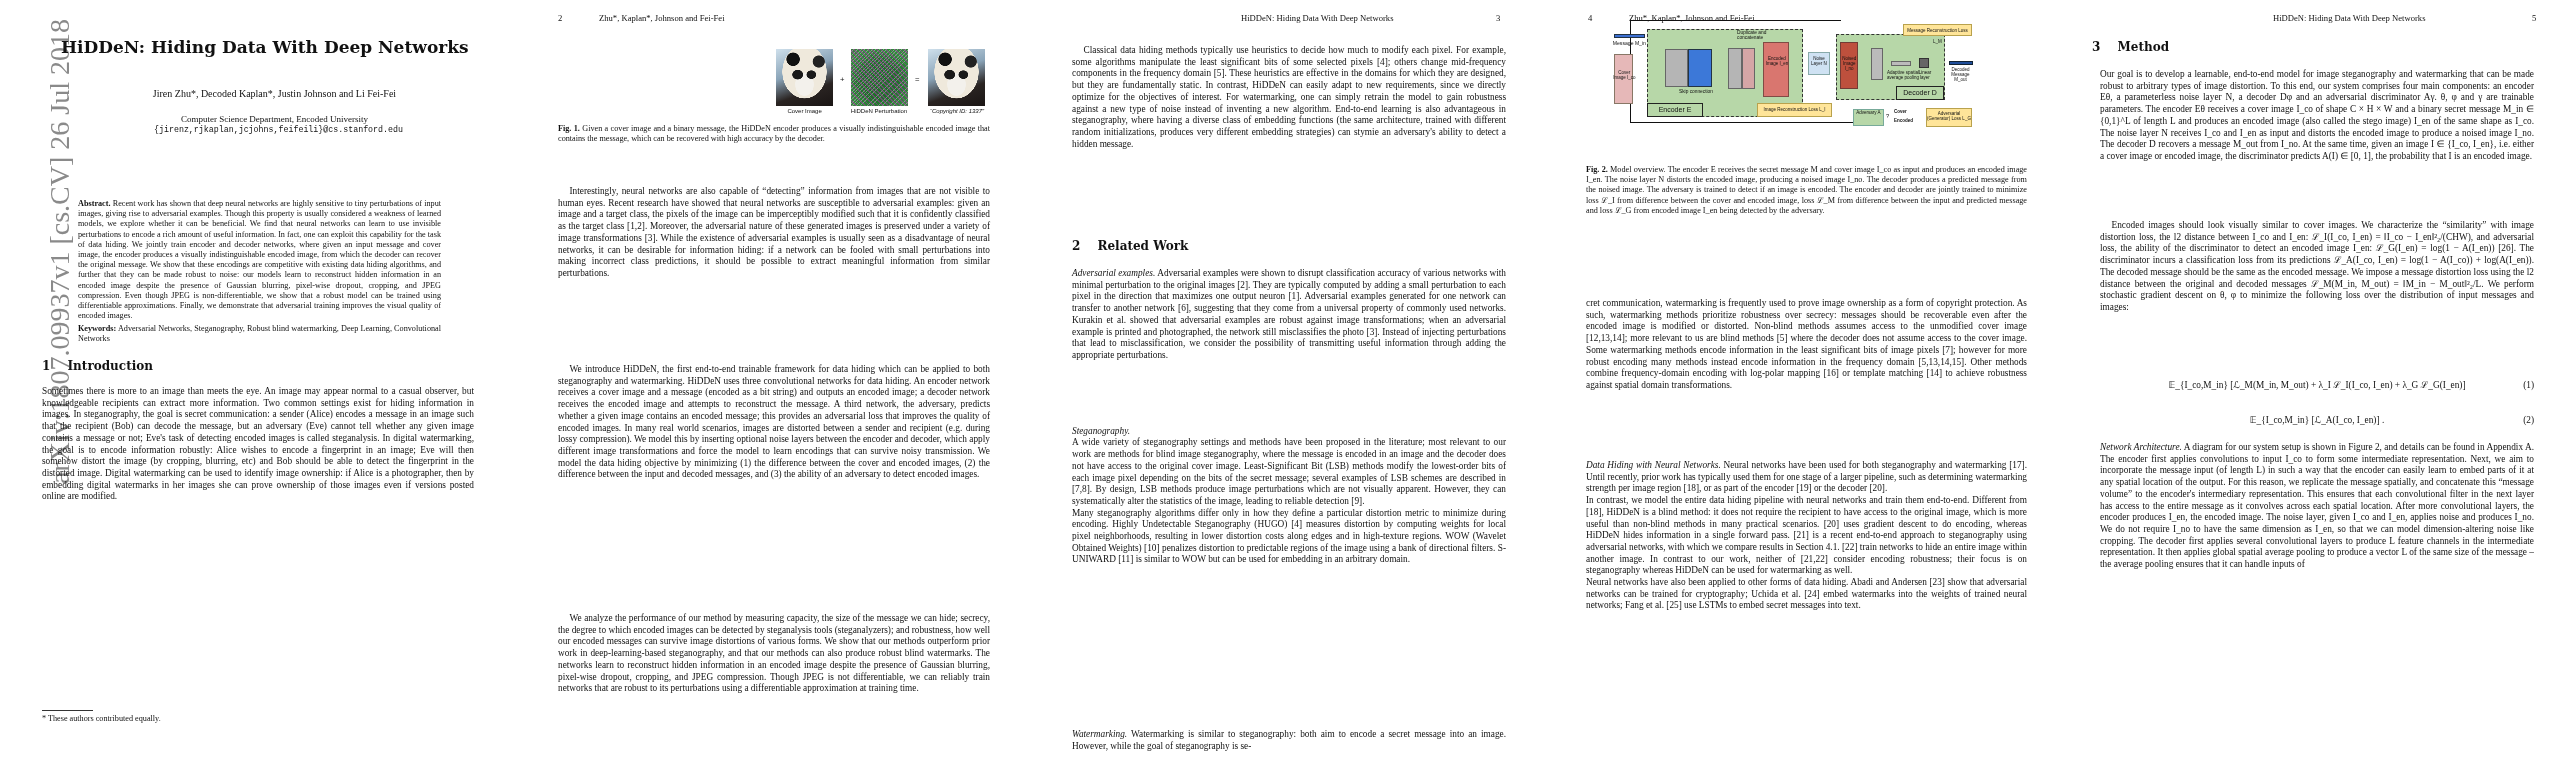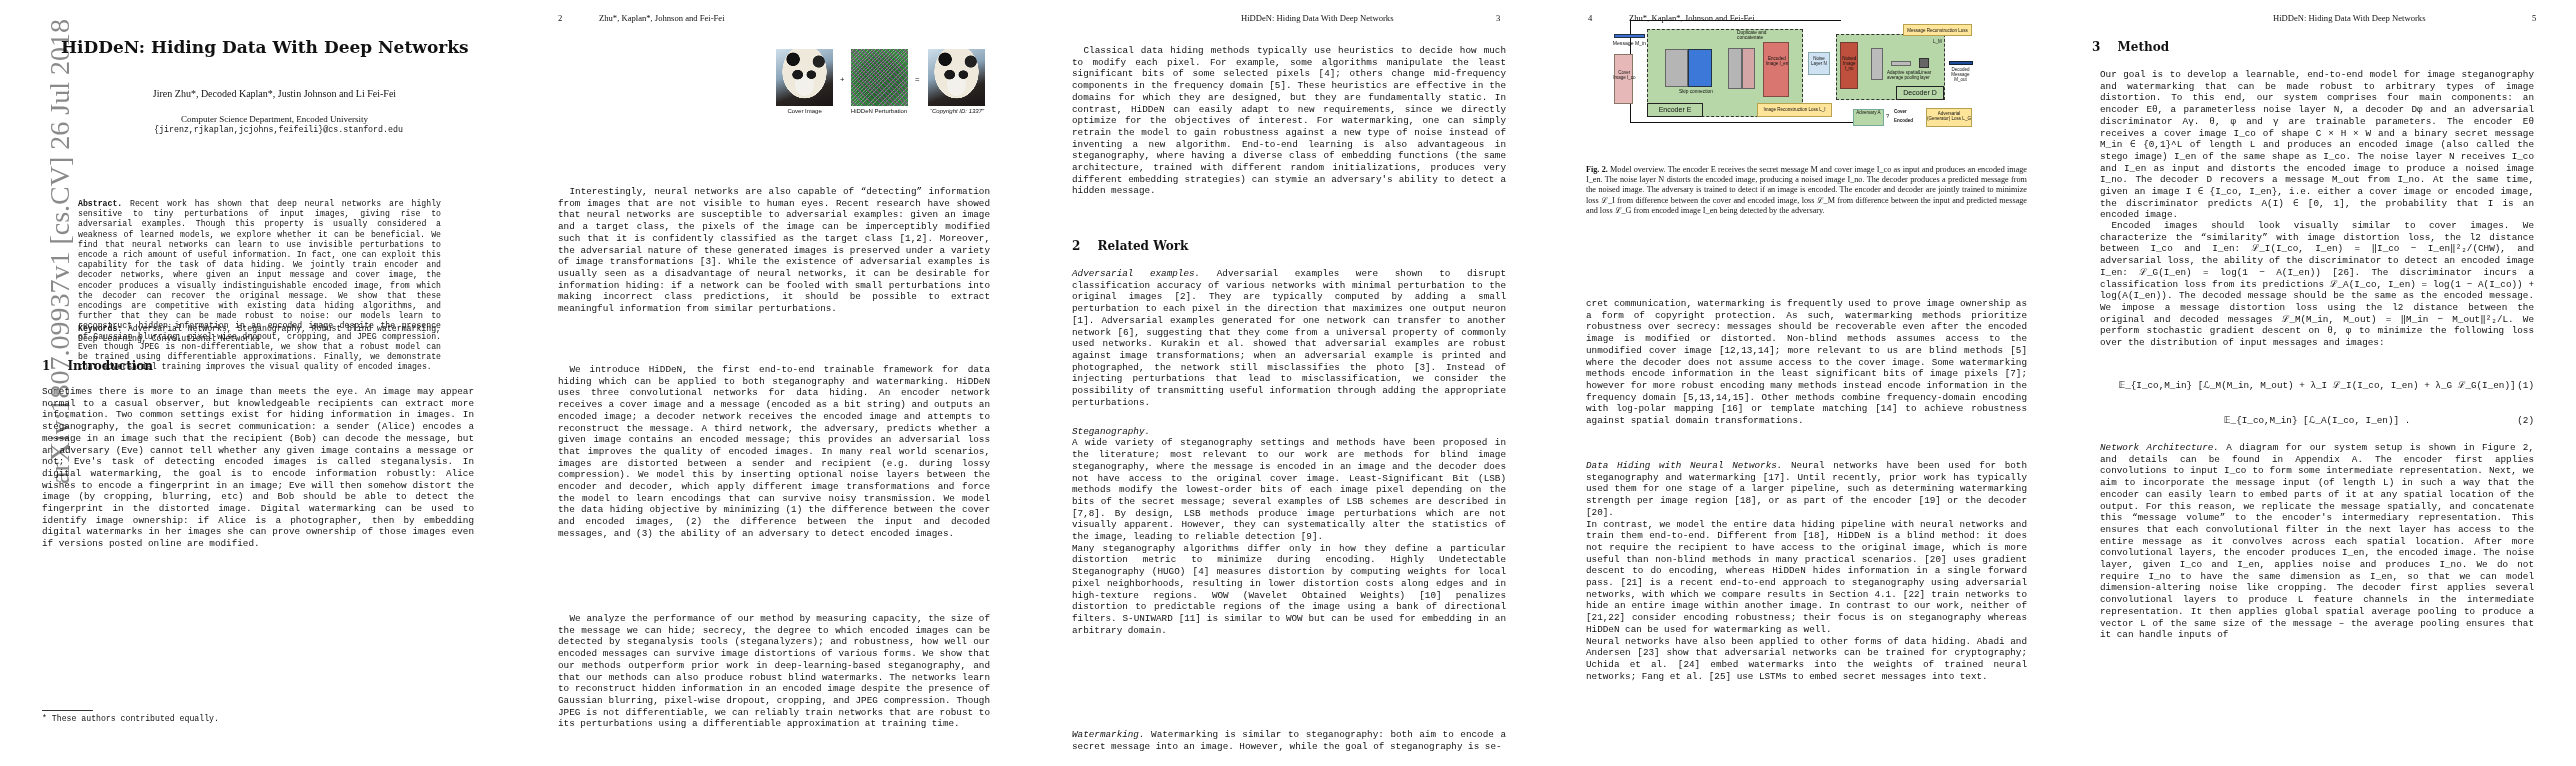--- a/index.html
+++ b/index.html
@@ -4,21 +4,21 @@
 <style>
   html, body { margin: 0; padding: 0; background: #ffffff; }
   body { width: 2576px; height: 766px; position: relative; overflow: hidden;
          font-family: "DejaVu Serif", "Liberation Serif", serif; color: #111; }
   .page { position: absolute; top: 0; height: 766px; background: #fff; }
   .p1 { left: 0; width: 517px; }
   .p2 { left: 517px; width: 517px; }
   .p3 { left: 1034px; width: 514px; }
   .p4 { left: 1548px; width: 514px; }
   .p5 { left: 2062px; width: 514px; }
-  .txt { font-family: Liberation Mono, monospace; font-size: 9.3px; line-height: 11.7px;
+  .txt { font-family: Liberation Serif, serif; font-size: 9.3px; line-height: 11.7px;
          text-align: justify; hyphens: auto; }
   .small { font-size: 8.2px; line-height: 10.2px; }
   .runhead { position: absolute; top: 12.8px; font-family: "Liberation Serif", serif; font-size: 8.6px; }
   .runhead .num { position: absolute; }
   .arxiv { position: absolute; left: 3.8px; top: 19px; width: 38px; height: 613px; }
   .arxiv span { position: absolute; left: 40px; top: 0; transform-origin: 0 0; transform: rotate(-90deg) translateX(-613px);
                 white-space: nowrap; font-family: "Liberation Serif", serif; font-size: 28px; color: #8a8a8a; width: 613px; text-align: right; display:block; }
   .title { position: absolute; left: 61px; top: 37px; font-family: "DejaVu Serif", serif; font-weight: bold; font-size: 17px; white-space: nowrap; }
   .authors { position: absolute; left: 0; width: 517px; top: 88px; text-align: center; font-family: "Liberation Serif", serif; font-size: 10px; padding-left: 32px; box-sizing: border-box; }
   .affil { position: absolute; left: 0; width: 517px; top: 114px; text-align: center; font-family: "Liberation Serif", serif; font-size: 9px; padding-left: 32px; box-sizing: border-box; }
@@ -96,20 +96,24 @@
     <div class="imgbox panda" style="left:0; top:0;"></div>
     <div class="figlabel" style="left:-6.4px; top:59px;">Cover Image</div>
     <div class="op" style="left:64px; top:25.5px;">+</div>
     <div class="imgbox noise" style="left:75px; top:0;"></div>
     <div class="figlabel" style="left:68px; top:59px; width:70px;">HiDDeN Perturbation</div>
     <div class="op" style="left:139px; top:25.5px;">=</div>
     <div class="imgbox panda" style="left:152px; top:0;"></div>
     <div class="figlabel it" style="left:146px; top:59px;">“Copyright ID: 1337”</div>
   </div>
 
+  <div class="block caption" style="left:41px; top:124px; width:432px;">
+    <span class="bold">Fig. 1.</span>
+    <span>Given a cover image and a binary message, the HiDDeN encoder produces a visually indistinguishable encoded image that contains the message, which can be recovered with high accuracy by the decoder.</span>
+  </div>
 
   <div class="block txt indent" style="left:41px; top:186px; width:432px;">Interestingly, neural networks are also capable of “detecting” information from images that are not visible to human eyes. Recent research have showed that neural networks are susceptible to adversarial examples: given an image and a target class, the pixels of the image can be imperceptibly modified such that it is confidently classified as the target class [1,2]. Moreover, the adversarial nature of these generated images is preserved under a variety of image transformations [3]. While the existence of adversarial examples is usually seen as a disadvantage of neural networks, it can be desirable for information hiding: if a network can be fooled with small perturbations into making incorrect class predictions, it should be possible to extract meaningful information from similar perturbations.</div>
   <div class="block txt indent" style="left:41px; top:364px; width:432px;">We introduce HiDDeN, the first end-to-end trainable framework for data hiding which can be applied to both steganography and watermarking. HiDDeN uses three convolutional networks for data hiding. An encoder network receives a cover image and a message (encoded as a bit string) and outputs an encoded image; a decoder network receives the encoded image and attempts to reconstruct the message. A third network, the adversary, predicts whether a given image contains an encoded message; this provides an adversarial loss that improves the quality of encoded images. In many real world scenarios, images are distorted between a sender and recipient (e.g. during lossy compression). We model this by inserting optional noise layers between the encoder and decoder, which apply different image transformations and force the model to learn encodings that can survive noisy transmission. We model the data hiding objective by minimizing (1) the difference between the cover and encoded images, (2) the difference between the input and decoded messages, and (3) the ability of an adversary to detect encoded images.</div>
   <div class="block txt indent" style="left:41px; top:613px; width:432px;">We analyze the performance of our method by measuring capacity, the size of the message we can hide; secrecy, the degree to which encoded images can be detected by steganalysis tools (steganalyzers); and robustness, how well our encoded messages can survive image distortions of various forms. We show that our methods outperform prior work in deep-learning-based steganography, and that our methods can also produce robust blind watermarks. The networks learn to reconstruct hidden information in an encoded image despite the presence of Gaussian blurring, pixel-wise dropout, cropping, and JPEG compression. Though JPEG is not differentiable, we can reliably train networks that are robust to its perturbations using a differentiable approximation at training time.</div>
 </div>
 
 <div class="page p3">
   <div class="runhead" style="left:207px; width:268px;">
     <span style="white-space:nowrap;">HiDDeN: Hiding Data With Deep Networks</span>
     <span class="num" style="left:255px;">3</span>

